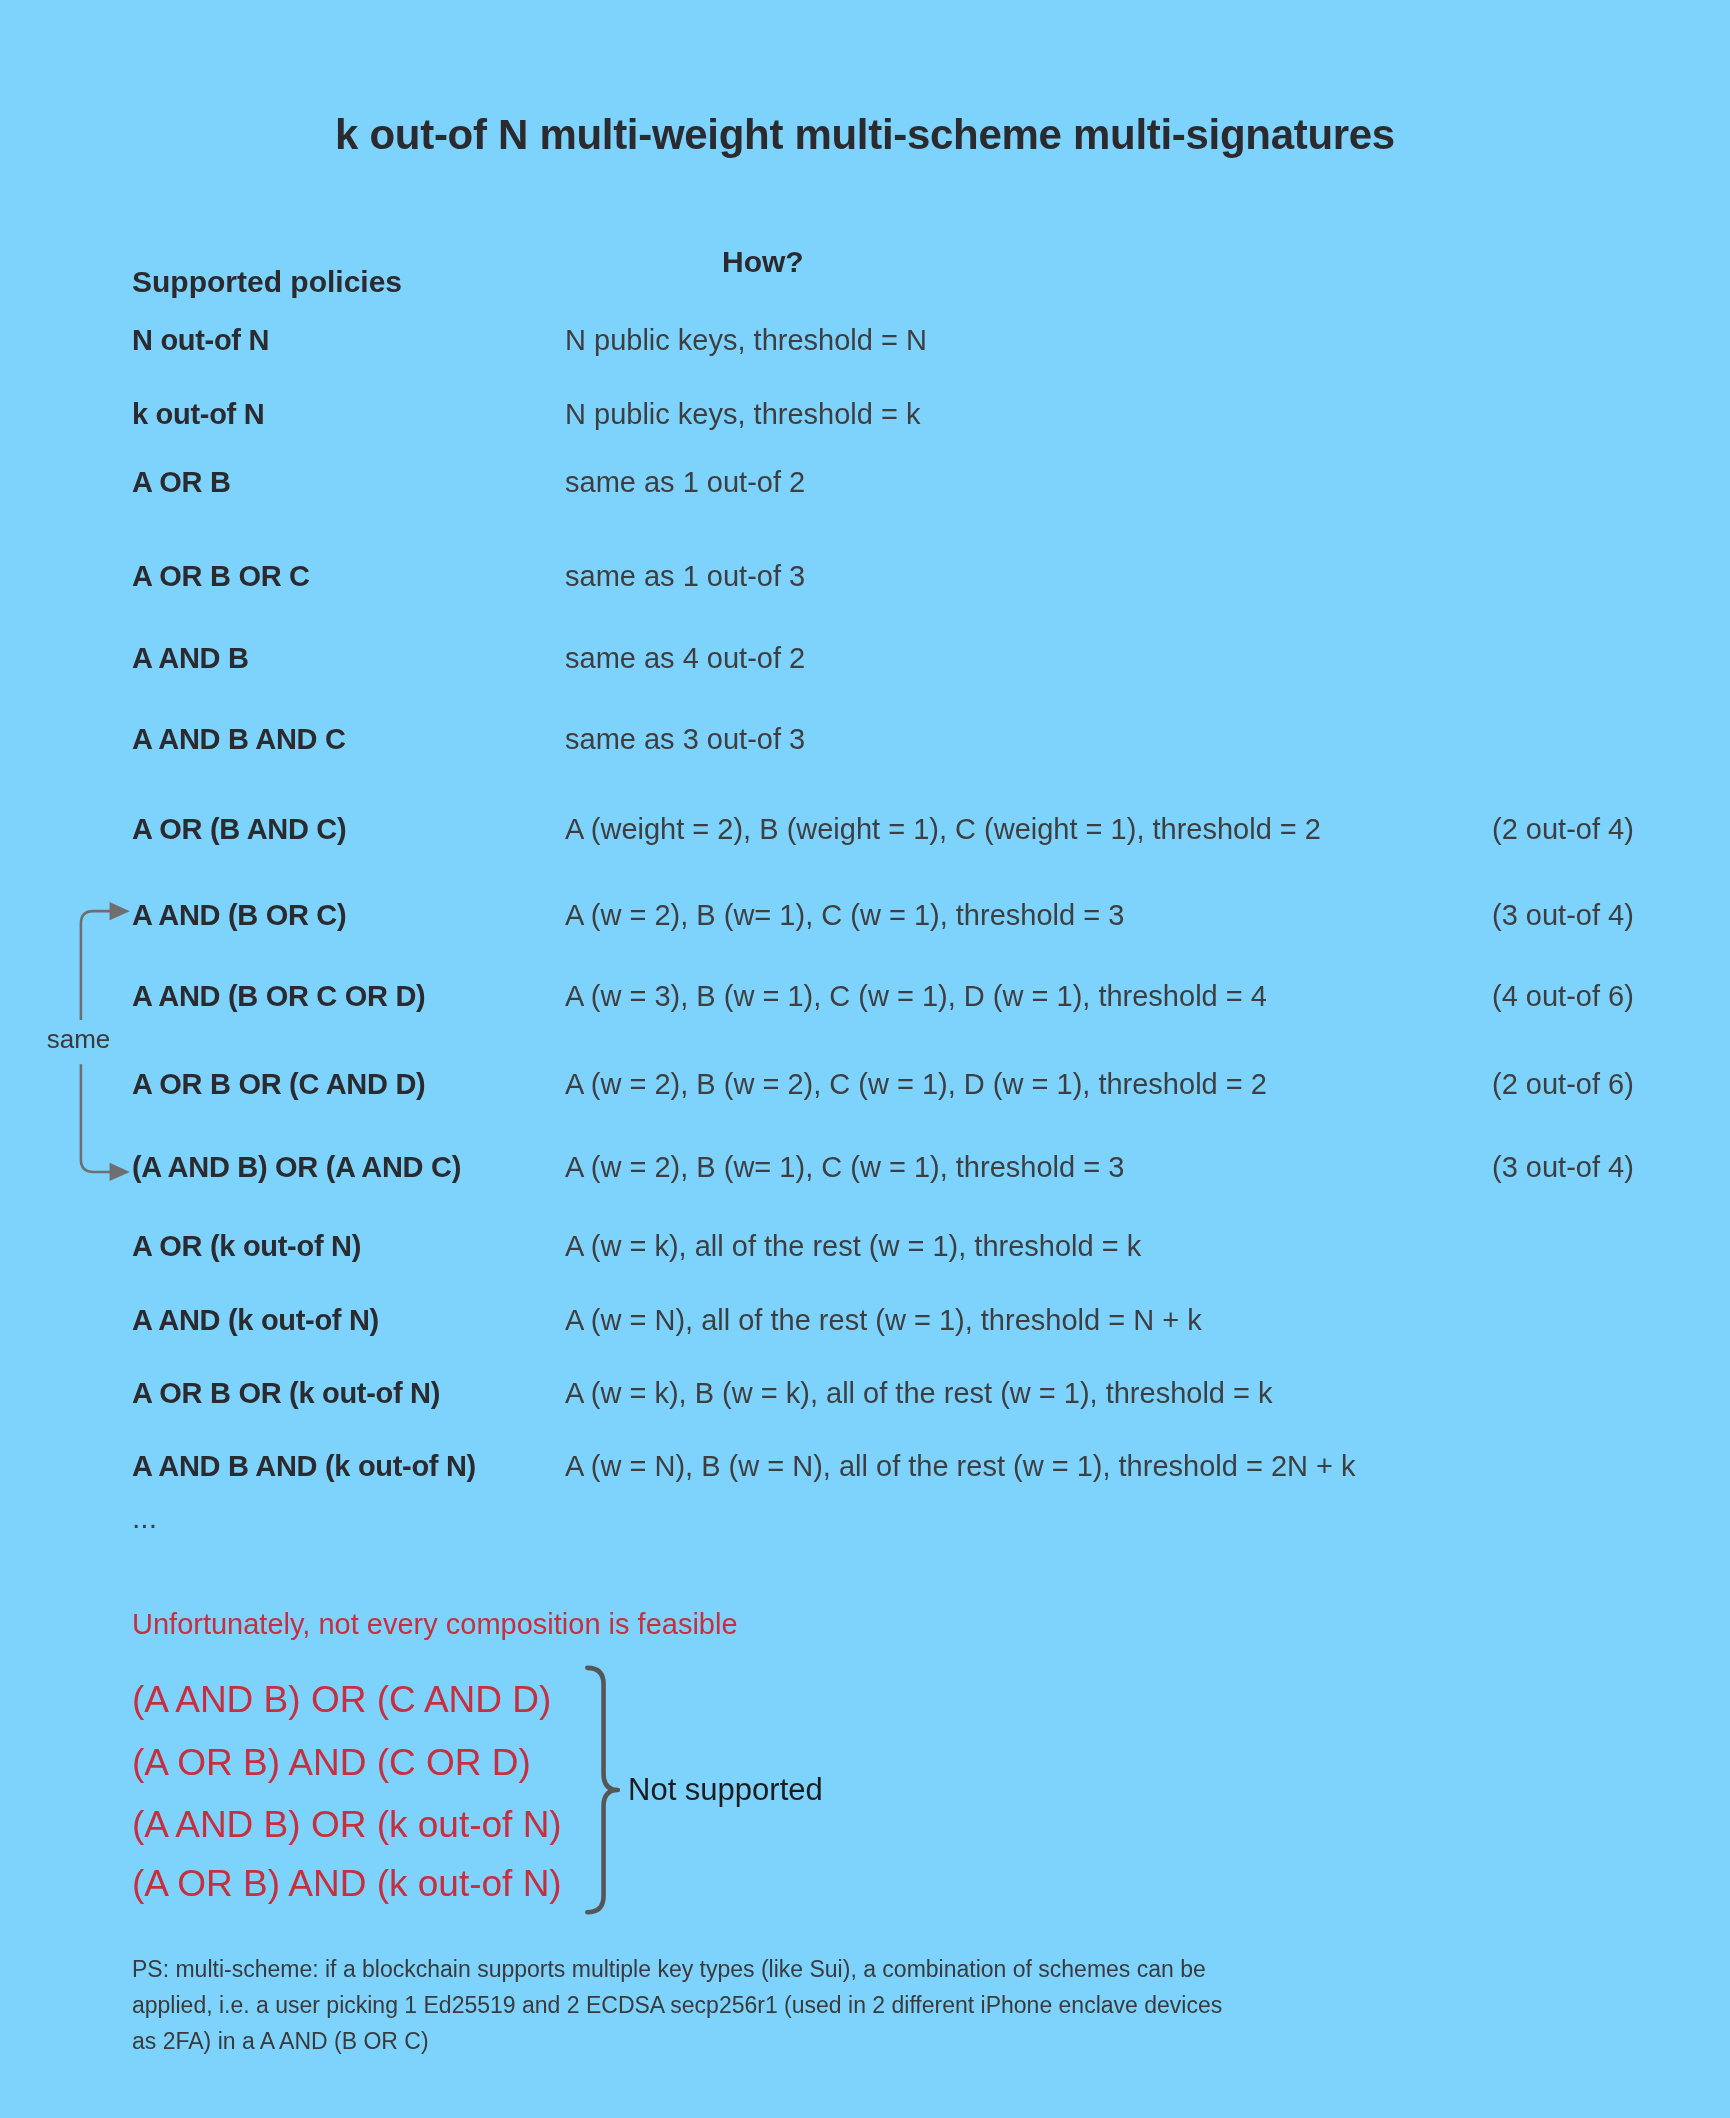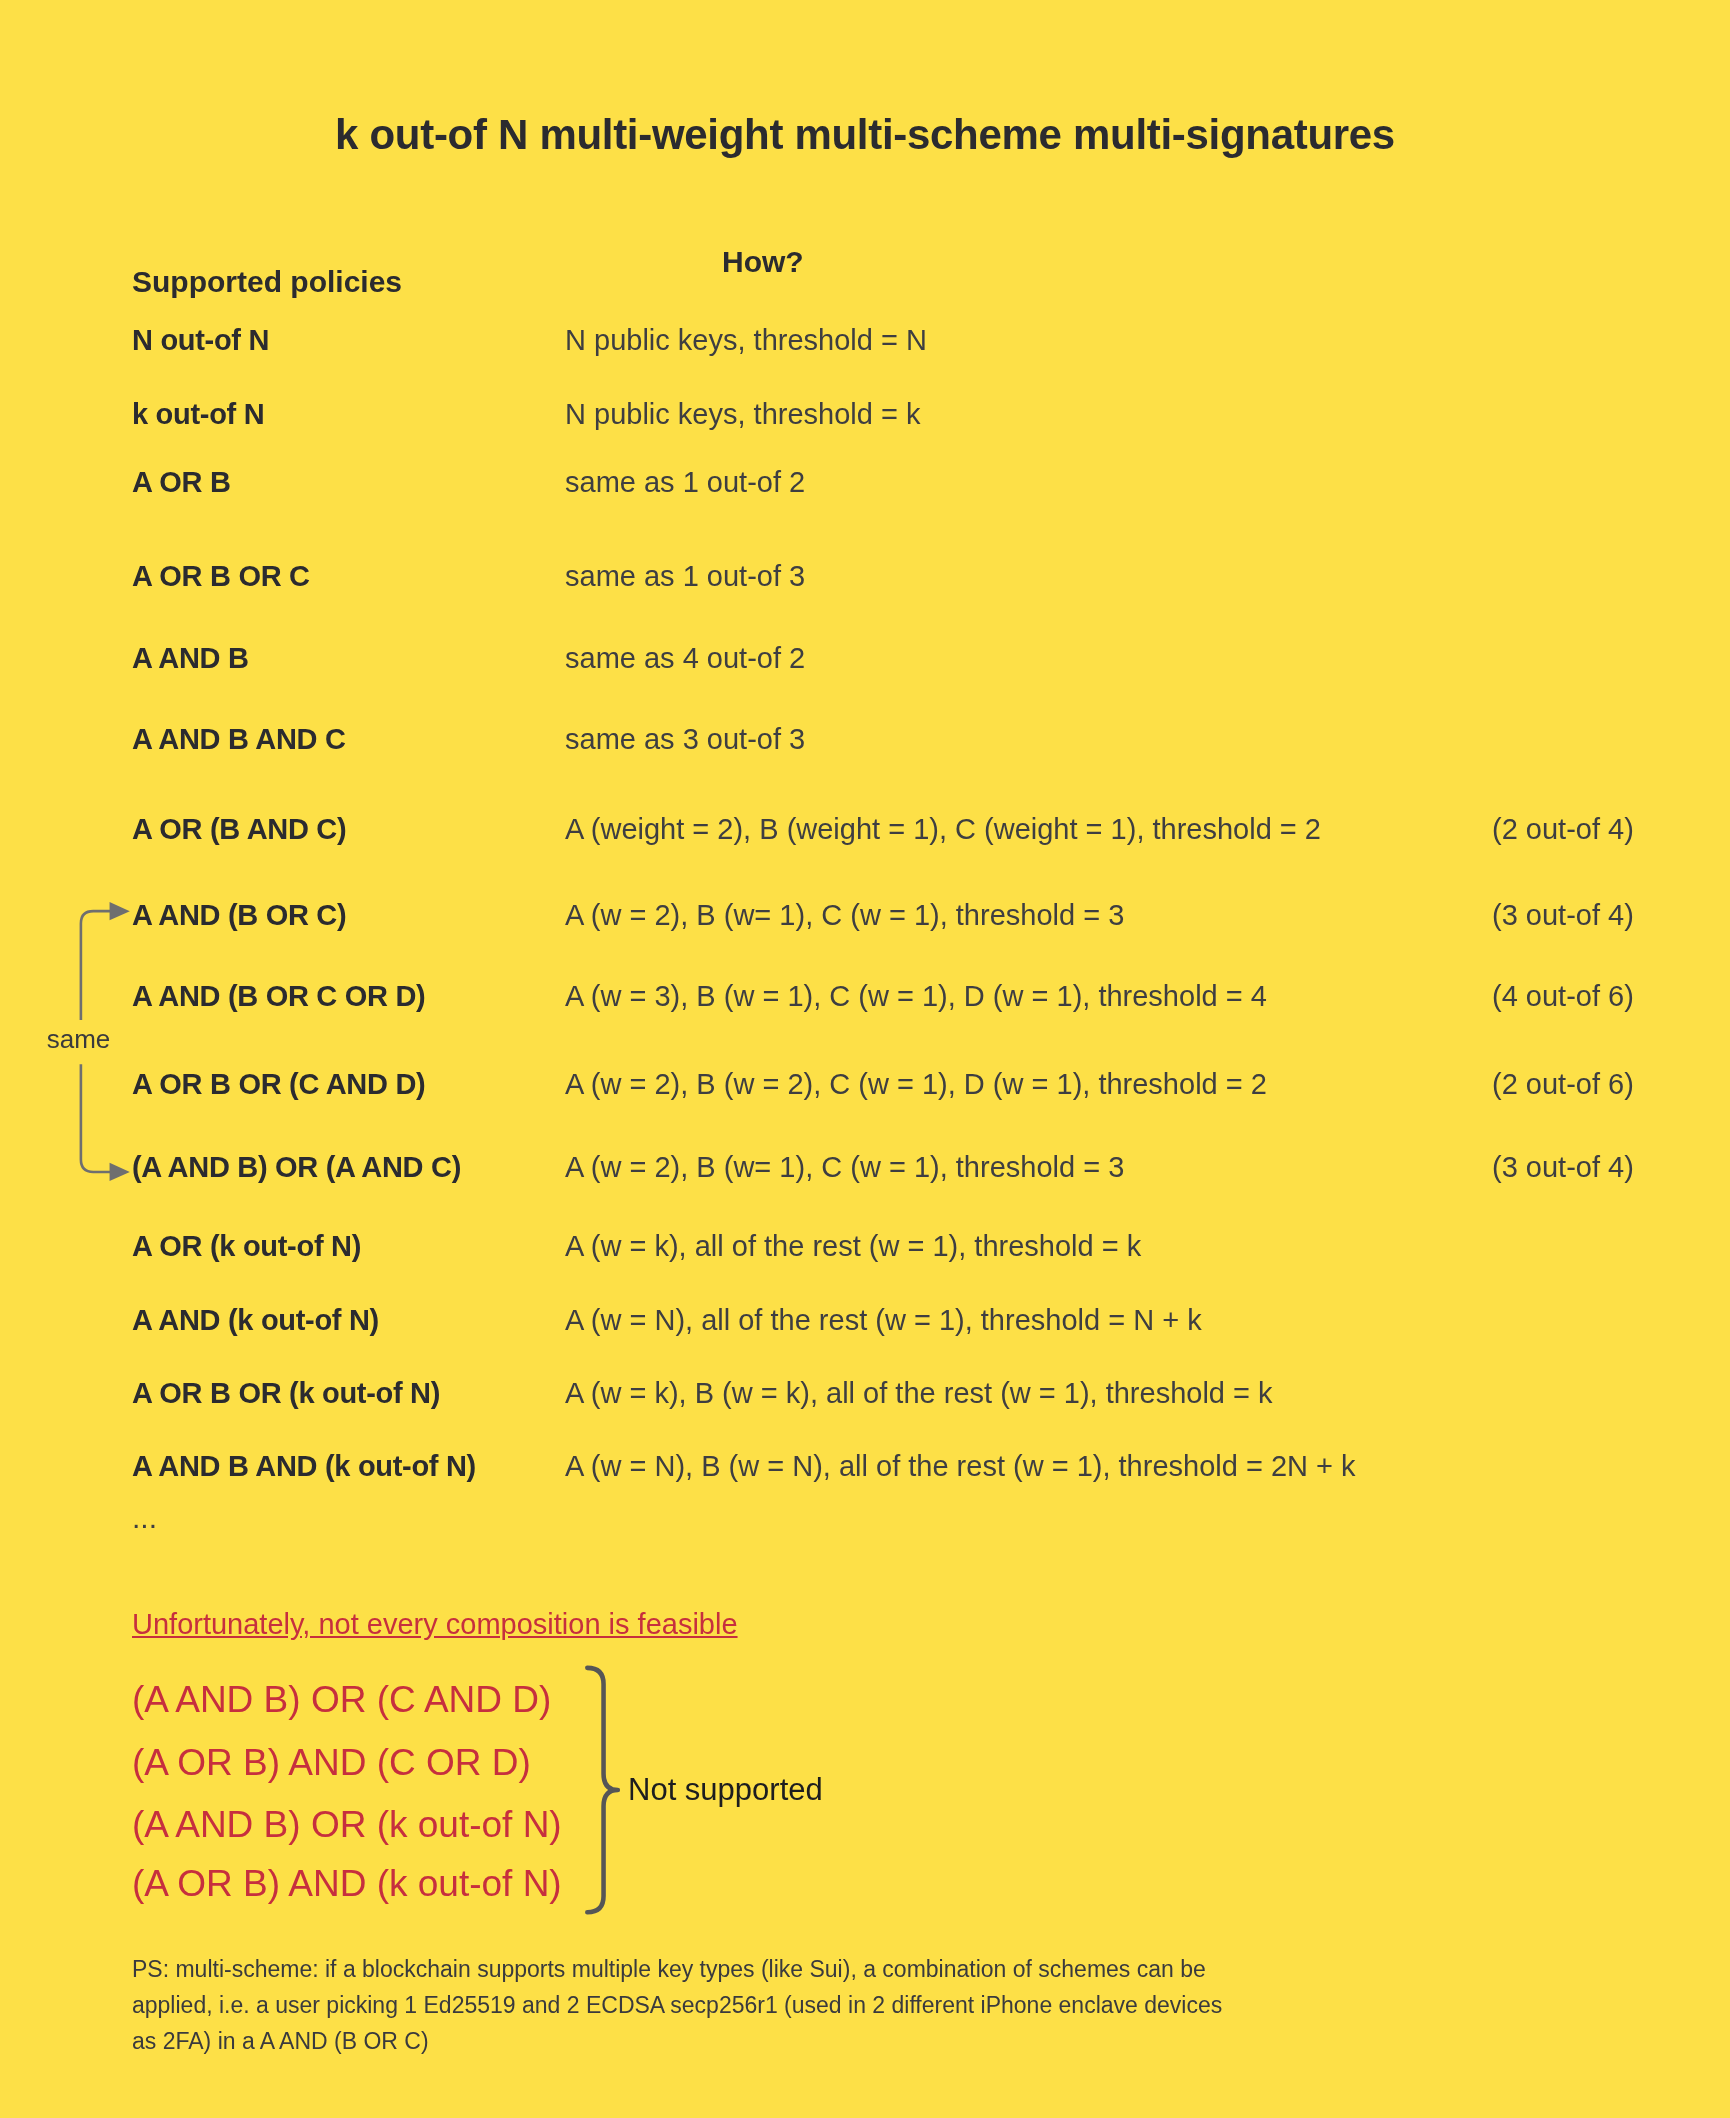--- a/index.html
+++ b/index.html
@@ -1,20 +1,20 @@
 <!DOCTYPE html>
 <html style="font-size:10.4px"><head>
 <meta charset="utf-8">
 <style>
   html,body{margin:0;padding:0;background:#ffffff;}
   .page{
     position:relative;
     width:1730px;
     height:2119px;
-    background:#fde047;
+    background:#7dd3fc;
     font-family:"Liberation Sans","DejaVu Sans",sans-serif;
     overflow:hidden;
   }
   .title{
     position:absolute;
     left:0; right:0; top:110px;
     text-align:center;
     font-size:42px;
     font-weight:700;
     letter-spacing:-0.3px;
@@ -89,21 +89,20 @@
     left:573px; top:1658px;
   }
   .infeasible-heading{
     position:absolute;
     left:132px; top:1605px;
     font-size:29px;
     font-weight:400;
     color:#c62f3e;
     line-height:38px;
     white-space:nowrap;
-    text-decoration:underline;
   }
   .infeasible-item{
     position:absolute;
     left:132px;
     font-size:37px;
     font-weight:400;
     color:#c62f3e;
     line-height:38px;
     white-space:nowrap;
   }

